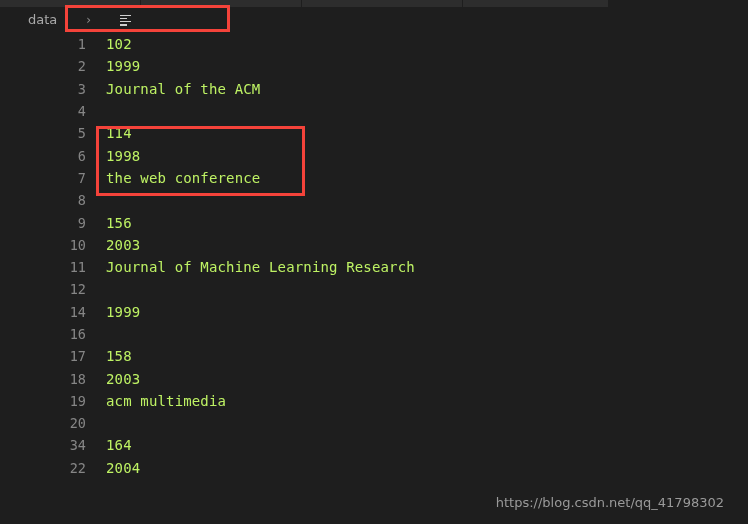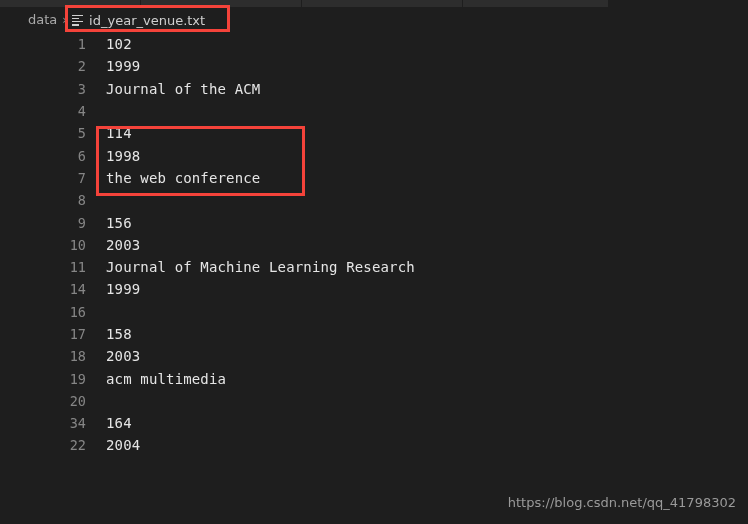--- a/index.html
+++ b/index.html
@@ -43,20 +43,21 @@
   .breadcrumb-bar {
     position: absolute;
     top: 7px; left: 0;
     width: 748px;
     height: 26px;
     background: #1e1e1e;
     display: flex;
     align-items: center;
     padding-left: 28px;
     box-sizing: border-box;
+    gap: 24px;
   }
   .crumb {
     font-size: 13px;
     color: #a9a9a9;
     font-family: "DejaVu Sans", sans-serif;
     line-height: 26px;
     white-space: nowrap;
   }
   .crumb-sep {
     font-size: 12px;
@@ -127,30 +128,30 @@
     min-width: 86px;
     text-align: right;
     color: #868686;
     font-family: "DejaVu Sans Mono", monospace;
     font-size: 13.5px;
     letter-spacing: 0px;
     user-select: none;
   }
   .linetext {
     padding-left: 20px;
-    color: #e5e5e5;
+    color: #bef264;
     font-family: "DejaVu Sans Mono", monospace;
     font-size: 14px;
     letter-spacing: 0.15px;
   }
 
   
   .watermark {
     position: absolute;
-    right: 12px;
+    right: 24px;
     bottom: 14px;
     font-family: "DejaVu Sans", sans-serif;
     font-size: 13px;
     color: #9a9a9a;
     white-space: nowrap;
     margin-left: 48px;
   }
 </style>
 </head>
 <body>
@@ -167,37 +168,37 @@
 <div class="breadcrumb-bar">
   <span class="crumb">data</span>
   <span class="crumb-sep">›</span>
   <span class="crumb-file">
     <span class="file-icon">
         <i></i>
         <i></i>
         <i></i>
         <i></i>
       </span>
-    <span>id_year_venue.txt</span>
   </span>
 </div>
 
 <div class="editor">
   <div id="code-lines">
       <div class="code-line"><span class="lineno">1</span><span class="linetext">102</span></div>
       <div class="code-line"><span class="lineno">2</span><span class="linetext">1999</span></div>
       <div class="code-line"><span class="lineno">3</span><span class="linetext">Journal of the ACM</span></div>
       <div class="code-line"><span class="lineno">4</span><span class="linetext"></span></div>
       <div class="code-line"><span class="lineno">5</span><span class="linetext">114</span></div>
       <div class="code-line"><span class="lineno">6</span><span class="linetext">1998</span></div>
       <div class="code-line"><span class="lineno">7</span><span class="linetext">the web conference</span></div>
       <div class="code-line"><span class="lineno">8</span><span class="linetext"></span></div>
       <div class="code-line"><span class="lineno">9</span><span class="linetext">156</span></div>
       <div class="code-line"><span class="lineno">10</span><span class="linetext">2003</span></div>
       <div class="code-line"><span class="lineno">11</span><span class="linetext">Journal of Machine Learning Research</span></div>
+      <div class="code-line"><span class="lineno">12</span><span class="linetext"></span></div>
       <div class="code-line"><span class="lineno">14</span><span class="linetext">1999</span></div>
       <div class="code-line"><span class="lineno">16</span><span class="linetext"></span></div>
       <div class="code-line"><span class="lineno">17</span><span class="linetext">158</span></div>
       <div class="code-line"><span class="lineno">18</span><span class="linetext">2003</span></div>
       <div class="code-line"><span class="lineno">19</span><span class="linetext">acm multimedia</span></div>
       <div class="code-line"><span class="lineno">20</span><span class="linetext"></span></div>
       <div class="code-line"><span class="lineno">34</span><span class="linetext">164</span></div>
       <div class="code-line"><span class="lineno">22</span><span class="linetext">2004</span></div>
     </div>
 </div>

